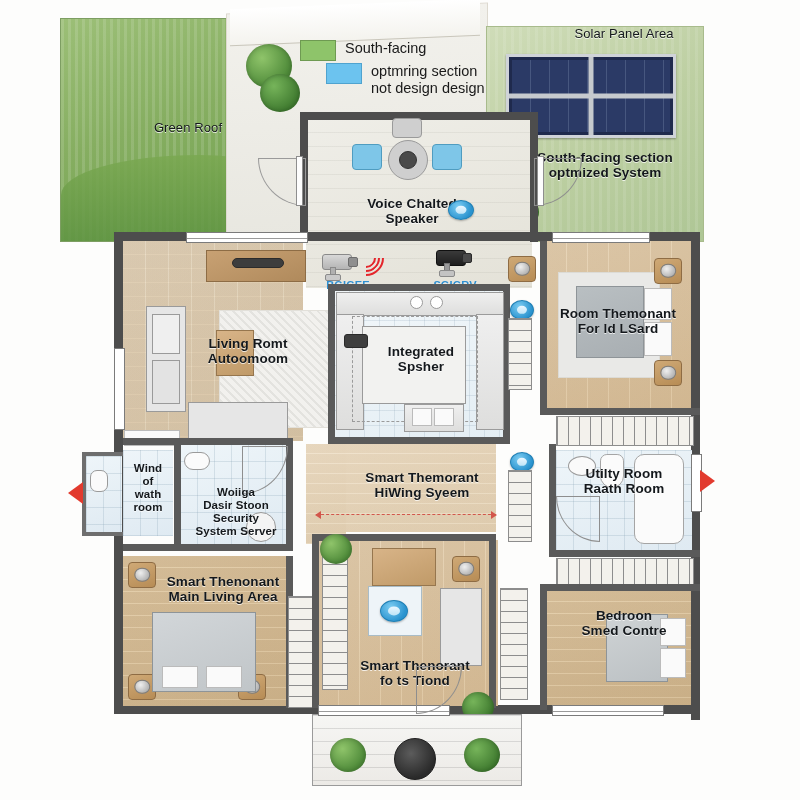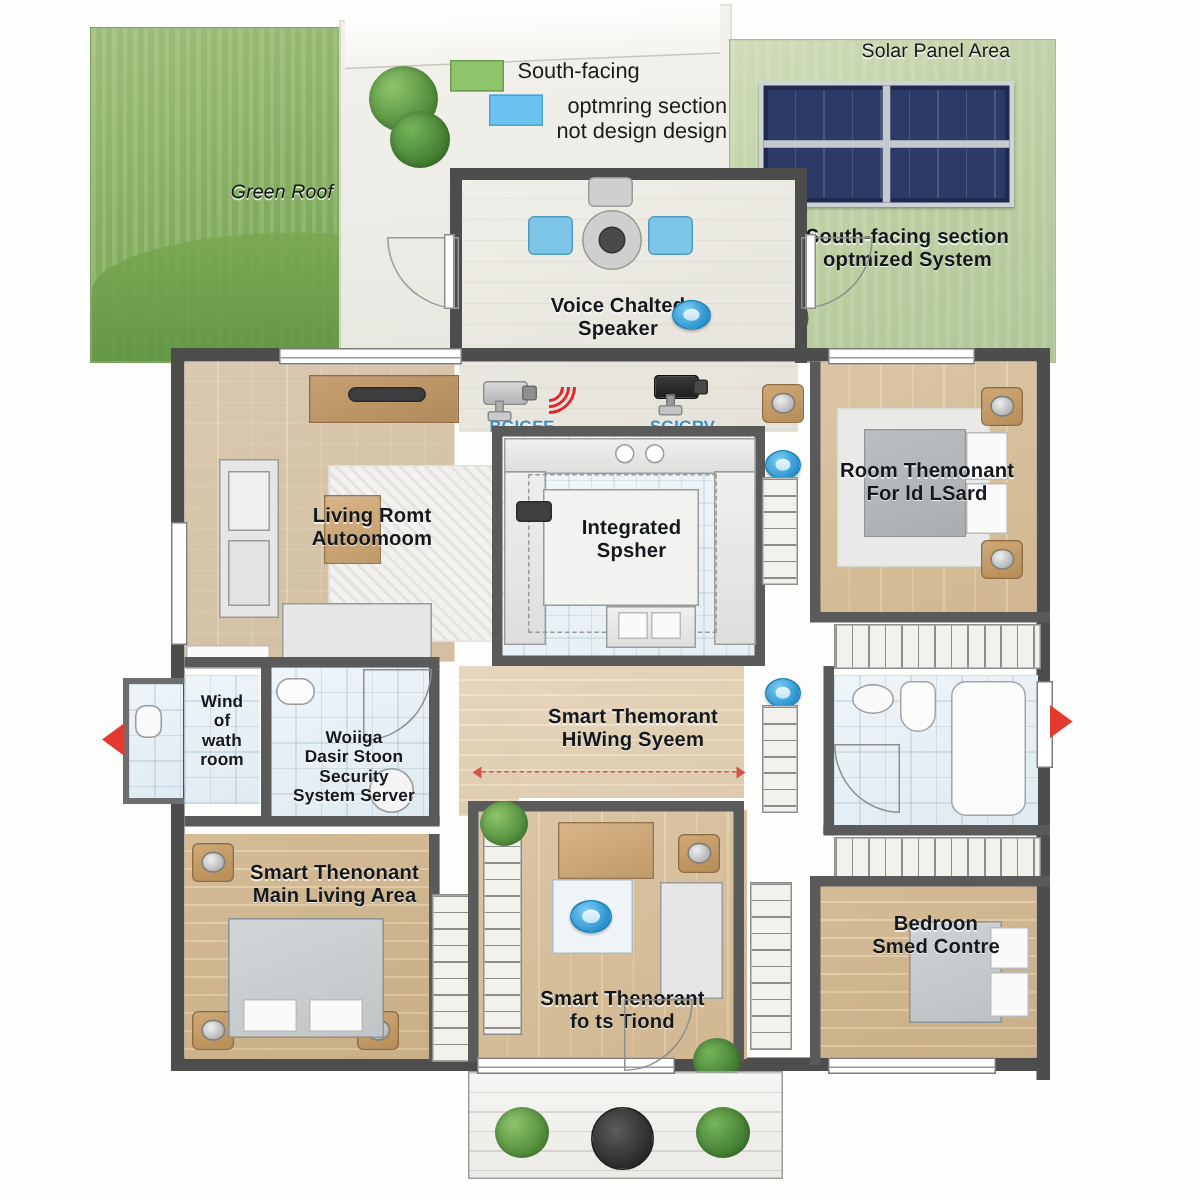--- a/index.html
+++ b/index.html
@@ -129,21 +129,21 @@
   
   .lbl{position:absolute;color:#14181c;font-size:13.5px;line-height:15px;
        text-align:center;font-weight:700;letter-spacing:.1px;
        text-shadow:0 1px 0 rgba(255,255,255,.75);white-space:pre-line;}
   .lbl.sm{font-size:11.5px;line-height:13px;}
   .lbl.out{font-size:13px;font-weight:400;}
   .lbl.blue{color:#2f8fd0;font-weight:700;font-size:11px;text-shadow:0 1px 0 rgba(255,255,255,.6);}
 
   
   .legend{position:absolute;left:300px;top:40px;}
-  .legend-row{display:flex;align-items:flex-start;text-align:right;}
+  .legend-row{display:flex;align-items:flex-start;}
   .sw-g{width:34px;height:19px;background:#8ec46a;border:1px solid #6e9a52;margin-right:9px;}
   .sw-b{width:34px;height:19px;background:#6cc3ef;border:1px solid #4fa3cf;margin-right:9px;}
   .legend-text{font-size:14.5px;line-height:17px;color:#1a1a1a;font-family:"Liberation Sans",sans-serif;}
 
   
   .dev{position:absolute;border-radius:50%;
       background:radial-gradient(circle at 38% 32%,#7dcdf2,#2a93cf 70%);
       border:1px solid #1f7fb4;box-shadow:0 1px 2px rgba(0,0,0,.3);}
   .dev:after{content:"";position:absolute;left:50%;top:50%;width:46%;height:46%;
       transform:translate(-50%,-50%);border-radius:50%;
@@ -179,21 +179,21 @@
   .dash{position:absolute;border:1px dashed #9a9a9a;}
 </style>
 </head>
 <body>
 
 <div id="plan">
 
   <div class="bg-paper"></div>
 
   <div class="greenroof"></div>
-  <div class="lbl out abs" style="left:128px;top:120px;width:120px;font-style:italic;">Green Roof</div>
+  <div class="lbl out abs" style="left:128px;top:120px;width:120px;">Green Roof</div>
 
   <div class="roof-paper"></div>
   <div class="roof-paper2"></div>
 
   <div class="solar-lawn"></div>
   <div class="lbl out abs" style="left:544px;top:26px;width:160px;">Solar Panel Area</div>
 
   <div class="solar-panel">
     <div class="solar-cellgrid"></div>
     <div class="solar-mull-v"></div>
@@ -320,20 +320,22 @@
 For ld LSard</div>
   <div class="stair" style="left:556px;top:416px;width:136px;height:28px;"></div>
 
   <div class="abs floor-tile" style="left:556px;top:450px;width:136px;height:100px;"></div>
   <div class="wall-med" style="left:549px;top:444px;width:7px;height:112px;"></div>
   <div class="wall-med" style="left:549px;top:550px;width:151px;height:7px;"></div>
   <div class="fz round" style="left:568px;top:456px;width:28px;height:20px;background:#fafafa;"></div>
   <div class="fz" style="left:600px;top:454px;width:24px;height:34px;border-radius:8px 8px 14px 14px;background:#fbfbfb;border-color:#a5a5a5;"></div>
   <div class="fz" style="left:634px;top:454px;width:50px;height:90px;border-radius:10px;background:#fbfbfb;border-color:#a5a5a5;"></div>
   <div class="door-sw" style="left:556px;top:496px;width:42px;height:44px;"></div>
+  <div class="lbl abs" style="left:562px;top:466px;width:124px;">Utilty Room
+Raath Room</div>
   <div class="stair" style="left:556px;top:558px;width:136px;height:26px;"></div>
   <div class="win" style="left:691px;top:454px;width:9px;height:56px;"></div>
   <div class="arrowR" style="left:700px;top:470px;"></div>
 
   <div class="abs floor-wood-dark" style="left:546px;top:590px;width:145px;height:115px;"></div>
   <div class="wall-med" style="left:540px;top:584px;width:7px;height:126px;"></div>
   <div class="wall-med" style="left:540px;top:584px;width:160px;height:7px;"></div>
   <div class="fz bedgray" style="left:606px;top:614px;width:62px;height:68px;background:linear-gradient(160deg,#cfd3d5,#bcc1c4);"></div>
   <div class="fz white" style="left:660px;top:618px;width:26px;height:28px;"></div>
   <div class="fz white" style="left:660px;top:648px;width:26px;height:30px;"></div>

